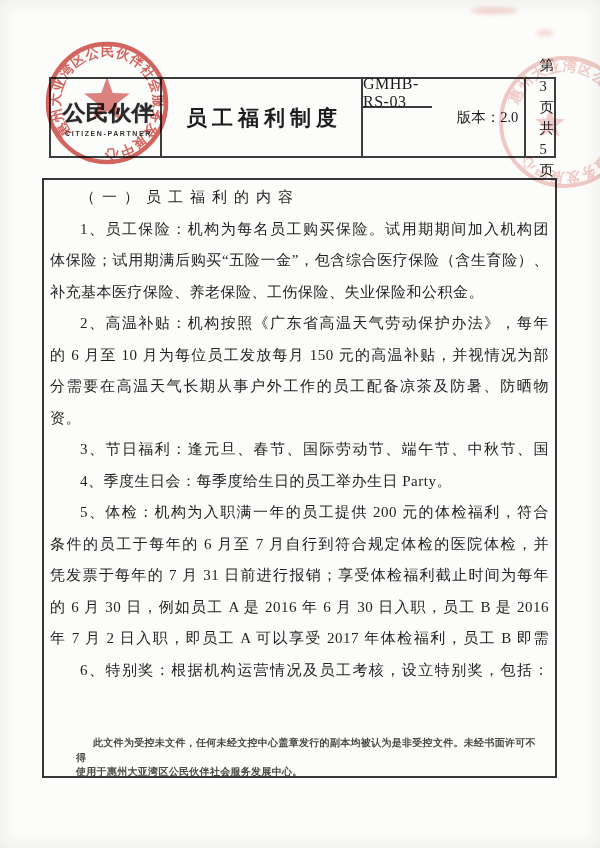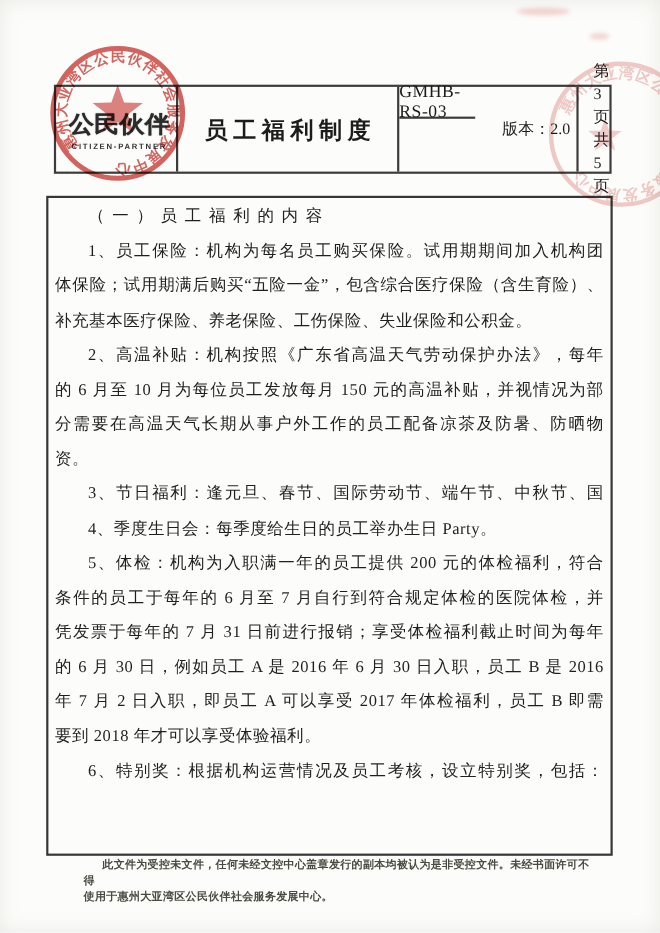--- a/index.html
+++ b/index.html
@@ -64,21 +64,21 @@
     width:100%; height:31.5px; line-height:31.5px;
     font-size:15px; color:#1f1f1f; letter-spacing:.5px;
     white-space:nowrap; overflow:hidden;
   }
   .line.indent { text-indent:2em; }
   .line.fill { white-space:normal; text-align:justify; text-align-last:justify; text-justify:inter-character; }
   .line.sp { letter-spacing:7px; }
 
   
   .footer {
-    position:absolute; left:76px; top:780px; width:462px;
+    position:absolute; left:76px; top:736px; width:462px;
     font-size:10px; font-weight:bold; line-height:14.5px; color:#4a4a42;
     letter-spacing:.3px;
   }
   .footer .f1 { text-indent:1.7em; }
 
   
   .stamp { position:absolute; mix-blend-mode:multiply; pointer-events:none; }
   .stamp-main { left:40px; top:36px; z-index:6; opacity:.88; }
   .stamp-faint { left:487px; top:44px; z-index:6; opacity:.30; }
   .smudge { position:absolute; background:#e08a82; border-radius:50%;
@@ -146,21 +146,20 @@
 
     <div class="line indent fill">3、节日福利：逢元旦、春节、国际劳动节、端午节、中秋节、国</div>
 
     <div class="line indent">4、季度生日会：每季度给生日的员工举办生日 Party。</div>
 
     <div class="line indent fill">5、体检：机构为入职满一年的员工提供 200 元的体检福利，符合</div>
     <div class="line fill">条件的员工于每年的 6 月至 7 月自行到符合规定体检的医院体检，并</div>
     <div class="line fill">凭发票于每年的 7 月 31 日前进行报销；享受体检福利截止时间为每年</div>
     <div class="line fill">的 6 月 30 日，例如员工 A 是 2016 年 6 月 30 日入职，员工 B 是 2016</div>
     <div class="line fill">年 7 月 2 日入职，即员工 A 可以享受 2017 年体检福利，员工 B 即需</div>
-    <div class="line">要到 2018 年才可以享受体验福利。</div>
 
     <div class="line indent fill">6、特别奖：根据机构运营情况及员工考核，设立特别奖，包括：</div>
   </div>
 
   <div class="footer">
     <div class="f1">此文件为受控未文件，任何未经文控中心盖章发行的副本均被认为是非受控文件。未经书面许可不得</div>
     <div class="f2">使用于惠州大亚湾区公民伙伴社会服务发展中心。</div>
   </div>
 
 </div>

